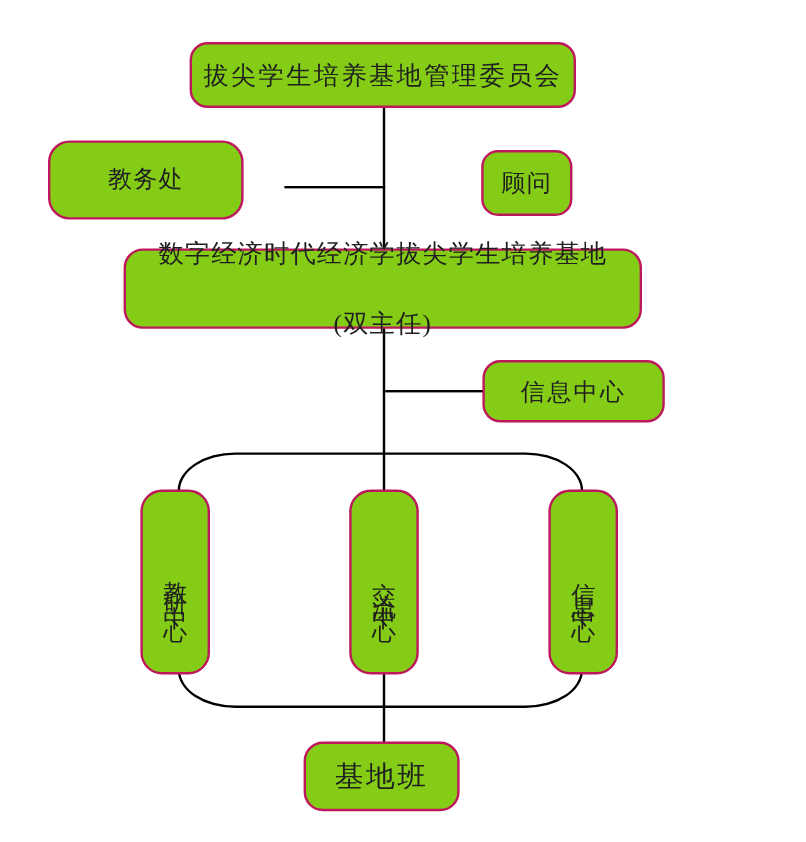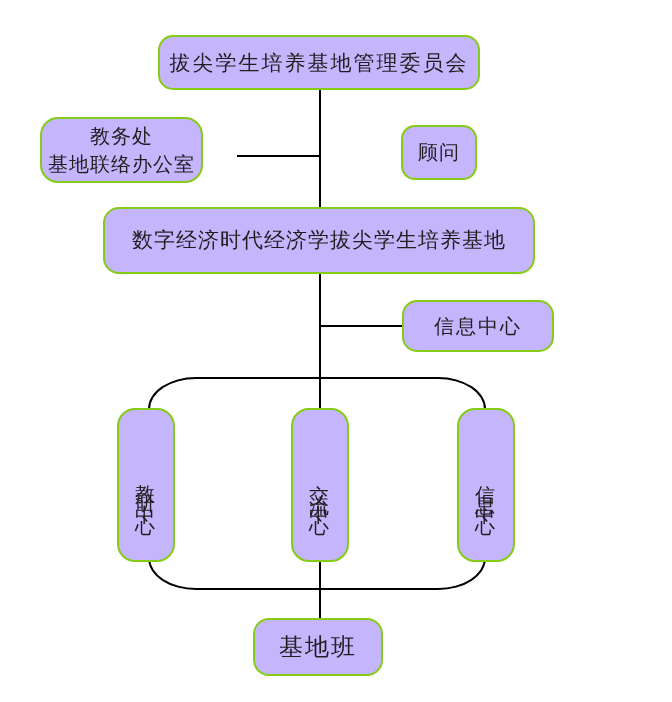--- a/index.html
+++ b/index.html
@@ -12,22 +12,22 @@
     width: 672px;
     height: 702px;
     background: #ffffff;
     font-family: "Liberation Serif", "DejaVu Serif", serif;
     color: #1f1f1f;
     overflow: hidden;
   }
   .box {
     position: absolute;
     box-sizing: border-box;
-    background: #c4b5fd;
-    border: 2px solid #84cc16;
+    background: #84cc16;
+    border: 2px solid #be185d;
     display: flex;
     flex-direction: column;
     align-items: center;
     justify-content: center;
     text-align: center;
   }
   .line {
     position: absolute;
     background: #000000;
   }
@@ -100,29 +100,29 @@
   <div class="line v3"></div>
 
   <div class="outline centers-group"></div>
 
   <div class="box committee">
     <span>拔尖学生培养基地管理委员会</span>
   </div>
 
   <div class="box liaison">
     <span>教务处</span>
-    <span>基地联络办公室</span>
   </div>
 
   <div class="box advisor">
     <span>顾问</span>
   </div>
 
   <div class="box base">
     <span>数字经济时代经济学拔尖学生培养基地</span>
+    <span>(双主任)</span>
   </div>
 
   <div class="box college">
     <span>信息中心</span>
   </div>
 
   <div class="box vbox teaching">
     <span class="vtext">教研中心</span>
   </div>
 

